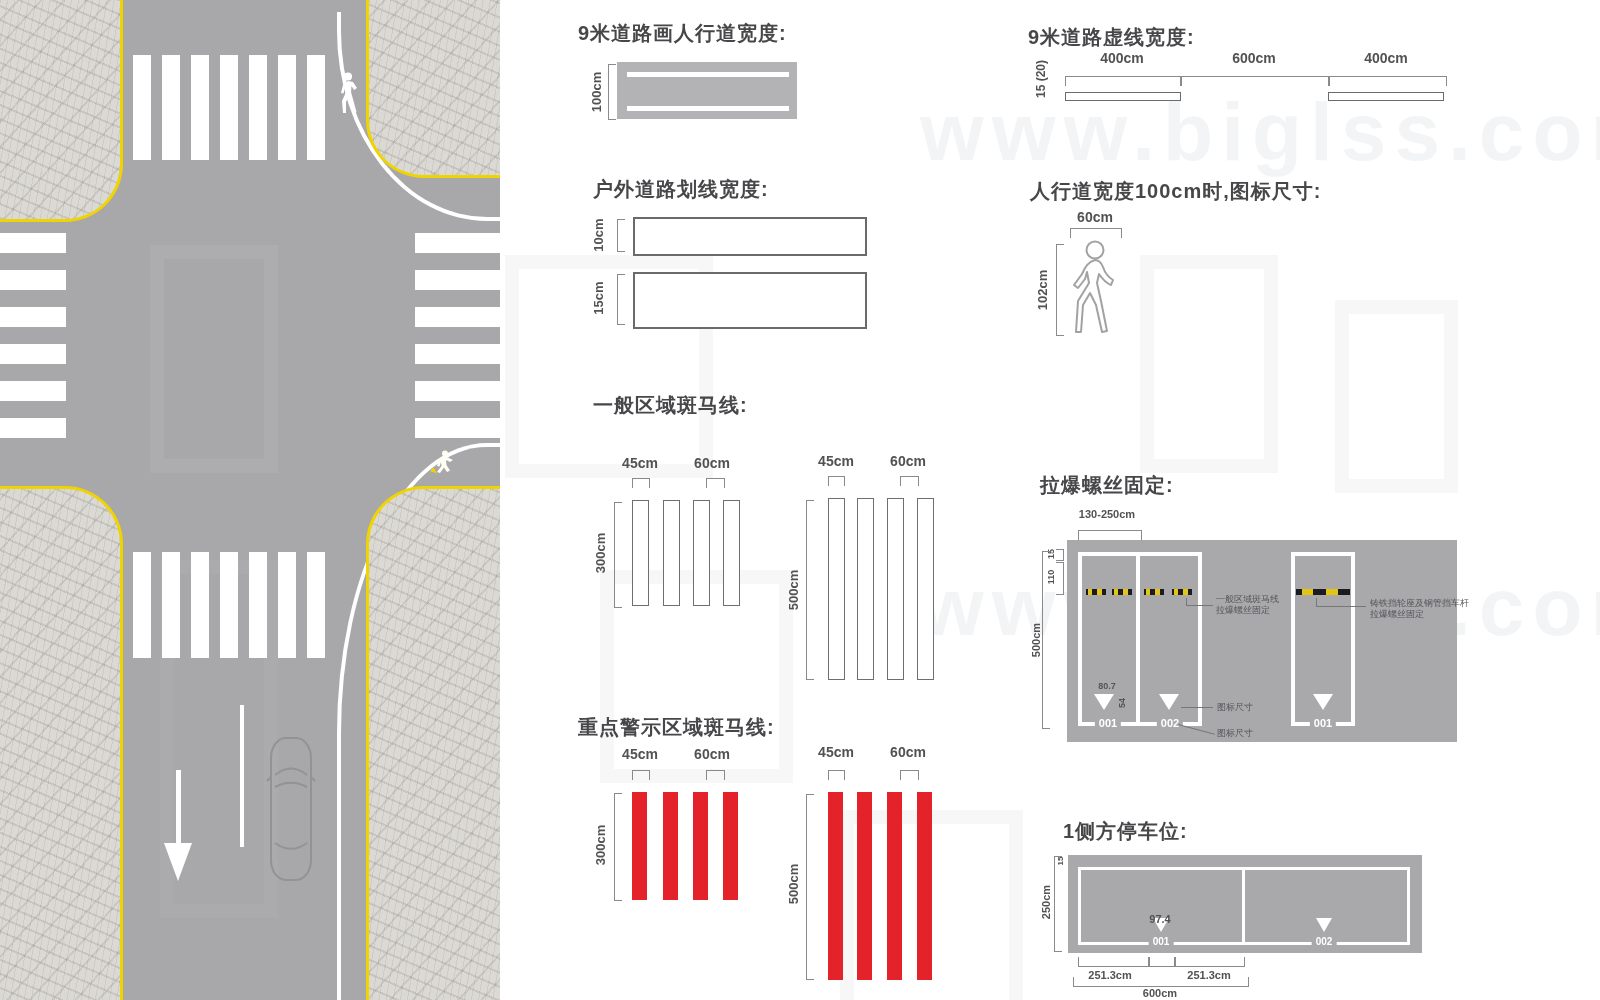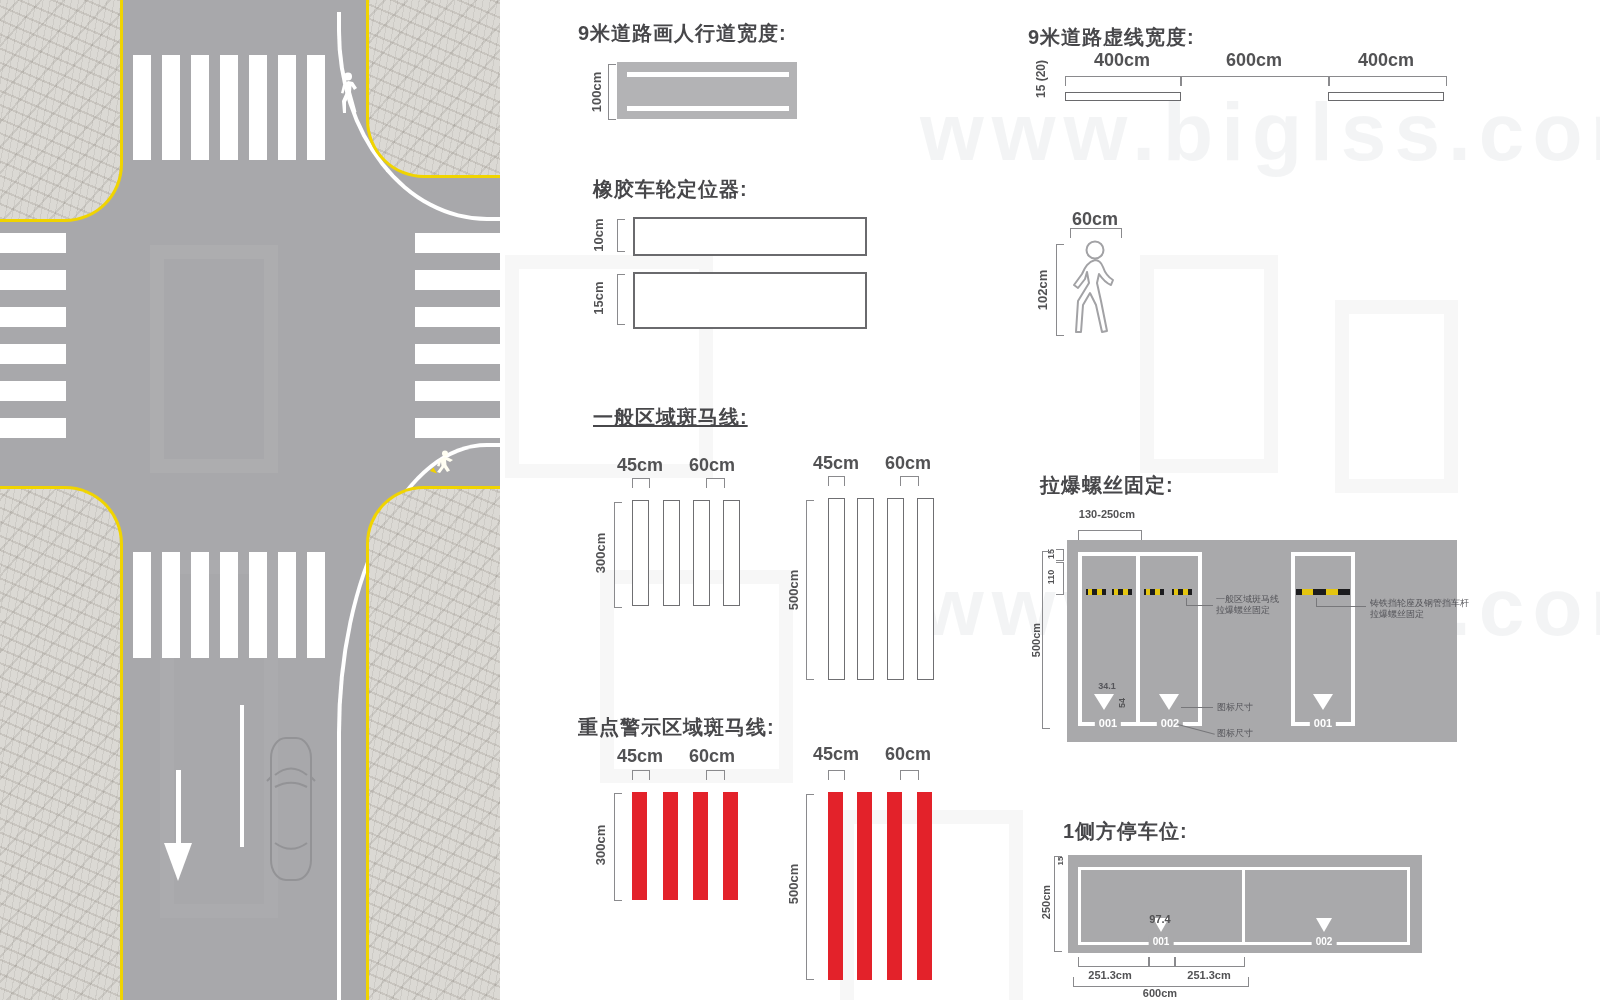--- a/index.html
+++ b/index.html
@@ -10,21 +10,21 @@
   #ix{position:absolute;left:0;top:0;width:500px;height:1000px;background:#a8a8ab;overflow:hidden;}
   .marble{position:absolute;background-color:#dbd9d4;
     background-image:
       repeating-linear-gradient(23deg, rgba(110,100,90,.17) 0 2px, transparent 2px 13px),
       repeating-linear-gradient(-48deg, rgba(100,95,88,.14) 0 2px, transparent 2px 17px),
       repeating-linear-gradient(100deg, rgba(90,85,80,.10) 0 1px, transparent 1px 7px);}
   .vstripe{position:absolute;width:18px;height:105px;background:#fff;}
   .hstripe{position:absolute;width:66px;height:20px;background:#fff;}
   
   .title{position:absolute;font-size:20px;font-weight:bold;color:#47474a;white-space:nowrap;letter-spacing:1px;}
-  .clab{position:absolute;transform:translateX(-50%);font-size:18px;font-weight:bold;color:#525254;white-space:nowrap;}
+  .clab{position:absolute;transform:translateX(-50%);font-size:14px;font-weight:bold;color:#525254;white-space:nowrap;}
   .vlab{position:absolute;transform:translate(-50%,-50%) rotate(-90deg);font-size:13px;font-weight:bold;color:#525254;white-space:nowrap;}
   .br-l{position:absolute;width:7px;border-left:1px solid #8a8a8d;border-top:1px solid #8a8a8d;border-bottom:1px solid #8a8a8d;}
   .br-r{position:absolute;width:7px;border-right:1px solid #8a8a8d;border-top:1px solid #8a8a8d;border-bottom:1px solid #8a8a8d;}
   .br-t{position:absolute;height:9px;border-top:1px solid #8a8a8d;border-left:1px solid #8a8a8d;border-right:1px solid #8a8a8d;}
   .br-b{position:absolute;height:9px;border-bottom:1px solid #8a8a8d;border-left:1px solid #8a8a8d;border-right:1px solid #8a8a8d;}
   .zbar{position:absolute;width:15px;background:#fff;border:1.5px solid #6f6f72;}
   .rbar{position:absolute;width:15px;background:#e3222a;}
   .wbox{position:absolute;border:2px solid #6a6a6d;background:#fff;}
   .gray{position:absolute;background:#a9a9ab;}
   .pbox{position:absolute;border:4px solid #fff;}
@@ -118,29 +118,29 @@
   <div class="ghostbox" style="left:840px;top:810px;width:155px;height:180px;"></div>
 
   <div class="title" style="left:578px;top:20px;">9米道路画人行道宽度:</div>
   <div class="vlab" style="left:596px;top:92px;">100cm</div>
   <div class="br-l" style="left:608px;top:64px;height:54px;"></div>
   <div class="abs" style="left:617px;top:62px;width:180px;height:57px;background:#b3b3b5;">
     <div class="abs" style="left:10px;top:10px;right:8px;height:5px;background:#fff;"></div>
     <div class="abs" style="left:10px;top:44px;right:8px;height:5px;background:#fff;"></div>
   </div>
 
-  <div class="title" style="left:593px;top:176px;">橡胶车轮定位器:</div>
+  <div class="title" style="left:593px;top:176px;">户外道路划线宽度:</div>
   <div class="vlab" style="left:598px;top:235px;">10cm</div>
   <div class="br-l" style="left:617px;top:219px;height:31px;"></div>
   <div class="wbox" style="left:633px;top:217px;width:230px;height:35px;"></div>
   <div class="vlab" style="left:598px;top:298px;">15cm</div>
   <div class="br-l" style="left:617px;top:274px;height:49px;"></div>
   <div class="wbox" style="left:633px;top:272px;width:230px;height:53px;"></div>
 
-  <div class="title" style="left:593px;top:404px;text-decoration:underline;">一般区域斑马线:</div>
+  <div class="title" style="left:593px;top:392px;">一般区域斑马线:</div>
 
   <div class="clab" style="left:640px;top:455px;">45cm</div>
   <div class="clab" style="left:712px;top:455px;">60cm</div>
   <div class="br-t" style="left:632px;top:478px;width:16px;"></div>
   <div class="br-t" style="left:706px;top:478px;width:17px;"></div>
   <div class="zbar" style="left:632px;top:500px;height:104px;"></div>
   <div class="zbar" style="left:663px;top:500px;height:104px;"></div>
   <div class="zbar" style="left:693px;top:500px;height:104px;"></div>
   <div class="zbar" style="left:723px;top:500px;height:104px;"></div>
   <div class="br-l" style="left:614px;top:502px;height:104px;"></div>
@@ -185,20 +185,21 @@
   <div class="clab" style="left:1122px;top:50px;">400cm</div>
   <div class="clab" style="left:1254px;top:50px;">600cm</div>
   <div class="clab" style="left:1386px;top:50px;">400cm</div>
   <div class="br-t" style="left:1065px;top:76px;width:115px;"></div>
   <div class="br-t" style="left:1180px;top:76px;width:148px;"></div>
   <div class="br-t" style="left:1328px;top:76px;width:117px;"></div>
   <div class="vlab" style="left:1041px;top:79px;font-size:12px;">15 (20)</div>
   <div class="wbox" style="left:1065px;top:92px;width:114px;height:7px;border-width:1px;"></div>
   <div class="wbox" style="left:1328px;top:92px;width:114px;height:7px;border-width:1px;"></div>
 
+  <div class="title" style="left:1030px;top:178px;">人行道宽度100cm时,图标尺寸:</div>
   <div class="clab" style="left:1095px;top:209px;">60cm</div>
   <div class="br-t" style="left:1070px;top:228px;width:50px;"></div>
   <div class="br-l" style="left:1056px;top:244px;height:90px;"></div>
   <div class="vlab" style="left:1042px;top:290px;">102cm</div>
   <svg class="abs" style="left:1066px;top:239px;" width="54" height="98" viewBox="0 0 54 98" fill="#fff" stroke="#a2a2a5" stroke-width="2" stroke-linejoin="round" stroke-linecap="round">
     <circle cx="29" cy="11" r="8.5"></circle>
     <path d="M29 21 C22 23 19 28 16 35 L8 46 L12 49 L19 40 L21 33 L23 44 L12 62 L10 93 L15 93 L17 66 L24 54 L30 66 L36 93 L41 92 L35 62 L31 44 L33 35 C37 41 40 44 45 46 L47 41 C42 38 39 34 37 28 C35 23 33 21 29 21 Z"></path>
   </svg>
 
   <div class="title" style="left:1040px;top:472px;">拉爆螺丝固定:</div>
@@ -222,21 +223,21 @@
   <div class="tri" style="left:1313px;top:694px;"></div>
   <div class="spn" style="left:1323px;top:717px;">001</div>
 
   <div class="vlab" style="left:1051px;top:554px;font-size:9px;">15</div>
   <div class="vlab" style="left:1051px;top:577px;font-size:9px;">110</div>
   <div class="br-r" style="left:1056px;top:549px;height:10px;"></div>
   <div class="br-r" style="left:1056px;top:562px;height:31px;"></div>
   <div class="br-l" style="left:1042px;top:551px;height:176px;"></div>
   <div class="vlab" style="left:1036px;top:640px;font-size:11px;">500cm</div>
 
-  <div class="clab" style="left:1107px;top:681px;font-size:9px;color:#55555a;">34.1</div>
+  <div class="clab" style="left:1107px;top:681px;font-size:9px;color:#55555a;">80.7</div>
   <div class="vlab" style="left:1122px;top:703px;font-size:9px;">54</div>
 
   <div class="leader" style="left:1186px;top:598px;width:1px;height:8px;"></div>
   <div class="leader" style="left:1186px;top:605px;width:27px;height:1px;"></div>
   <div class="ann" style="left:1216px;top:594px;">
     <span>一般区域斑马线</span>
     <span>拉爆螺丝固定</span>
   </div>
   <div class="leader" style="left:1316px;top:598px;width:1px;height:9px;"></div>
   <div class="leader" style="left:1316px;top:606px;width:50px;height:1px;"></div>

